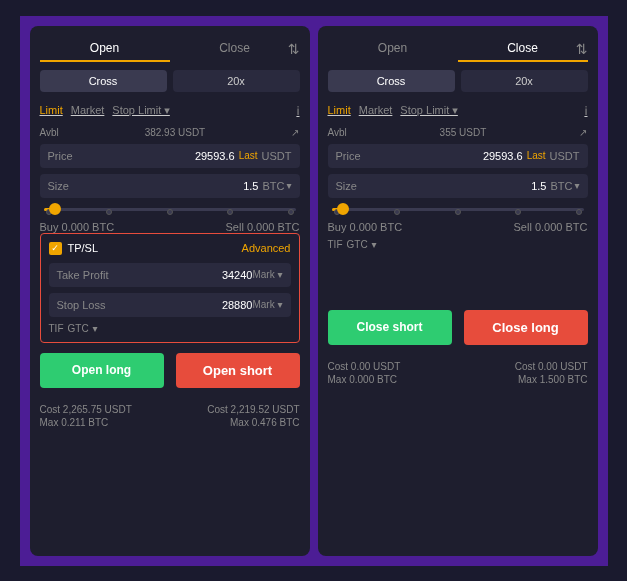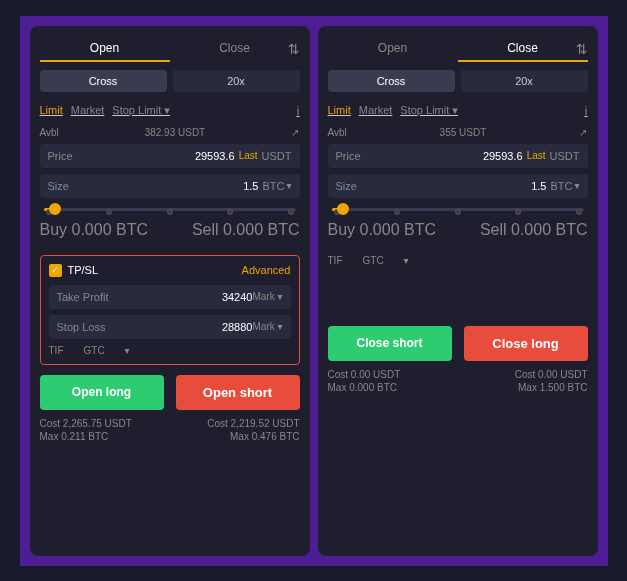--- a/index.html
+++ b/index.html
@@ -182,23 +182,23 @@
       border-radius: 50%;
       background: #f0a500;
       position: absolute;
       top: -5px;
       left: 2%;
       border: 2px solid #f0a500;
     }
     .buy-sell-row {
       display: flex;
       justify-content: space-between;
-      font-size: 16px;
-      color: #888;
-      margin-bottom: 16px;
+      font-size: 11px;
+      color: #888;
+      margin-bottom: 0;
     }
     .tpsl-section {
       border: 1px solid #e74c3c;
       border-radius: 4px;
       padding: 8px;
       margin-bottom: 10px;
     }
     .tpsl-header {
       display: flex;
       align-items: center;
@@ -250,29 +250,29 @@
       color: #fff;
       font-size: 11px;
     }
     .tpsl-row-type {
       color: #888;
       font-size: 10px;
     }
     .tif-row {
       display: flex;
       align-items: center;
-      gap: 20px;
+      gap: 4px;
       font-size: 10px;
       color: #888;
       margin-top: 6px;
     }
     .action-buttons {
       display: flex;
       gap: 12px;
-      margin-bottom: 8px;
+      margin-bottom: 16px;
     }
     .btn-long {
       flex: 1;
       background: #2ecc71;
       color: #fff;
       border: none;
       padding: 10px 0;
       border-radius: 4px;
       font-size: 12px;
       font-weight: bold;

